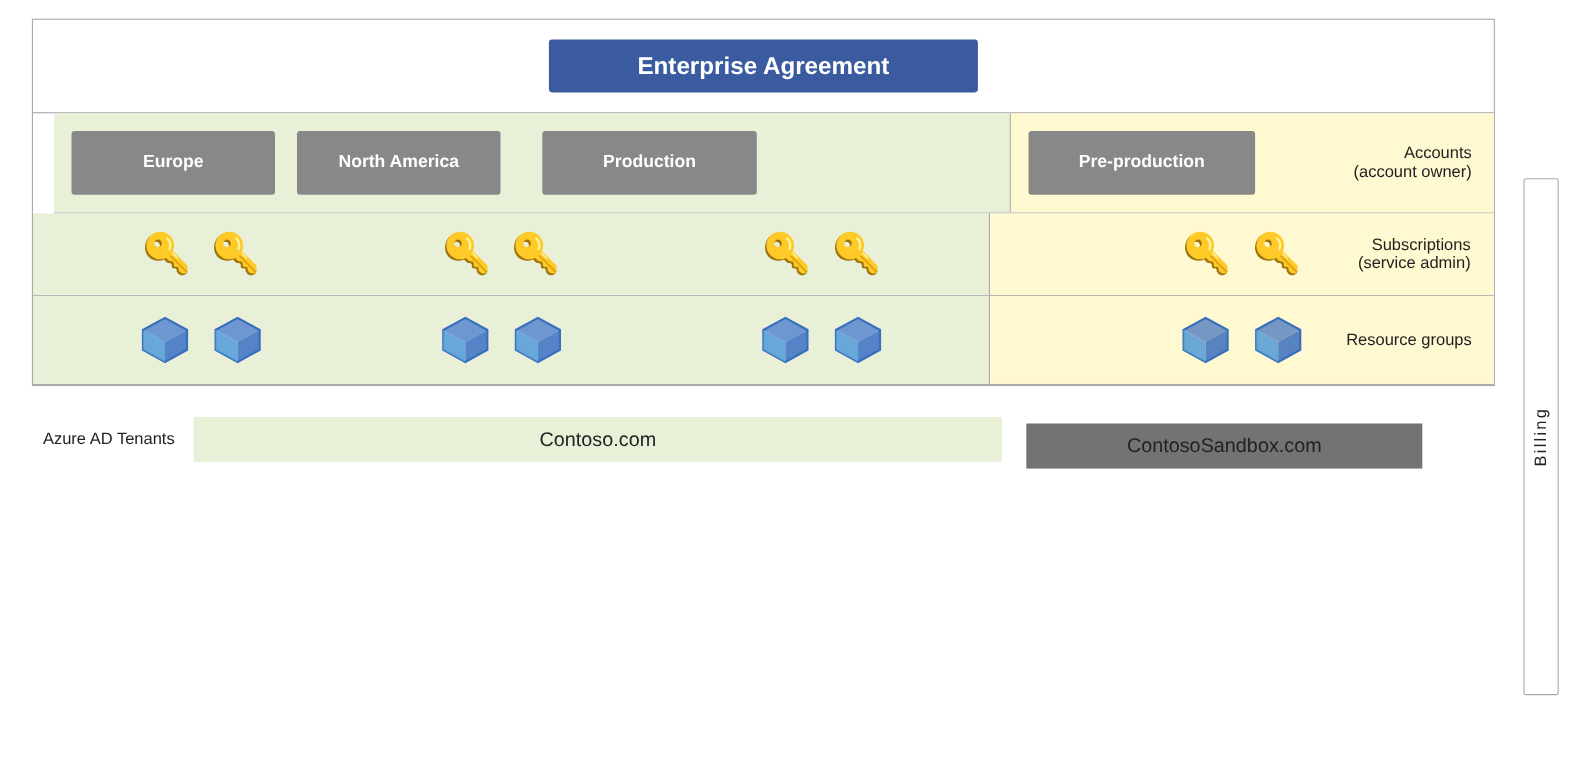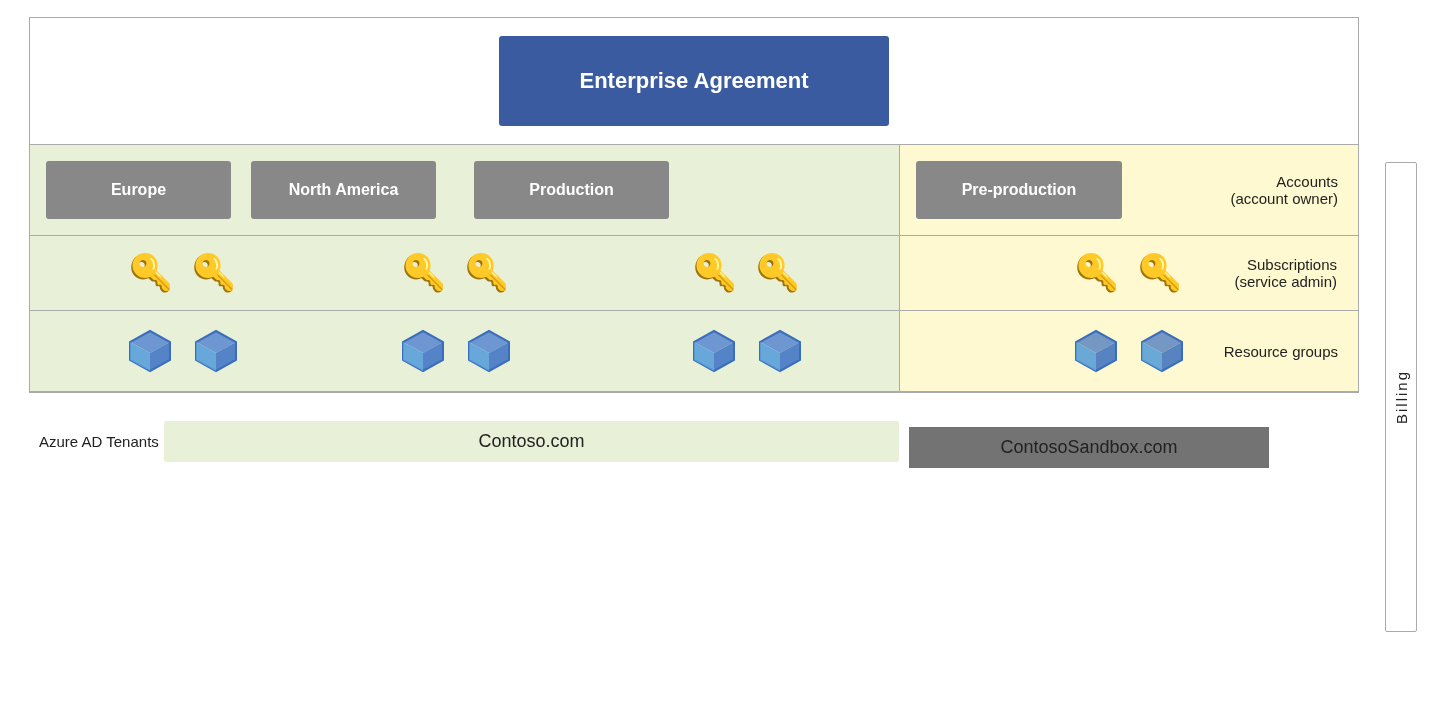--- a/index.html
+++ b/index.html
@@ -54,21 +54,21 @@
       padding: 18px 0 18px 0;
       display: flex;
       justify-content: center;
       align-items: center;
     }
     .ea-box {
       background: #3a5ba0;
       color: #fff;
       font-size: 22px;
       font-weight: 600;
-      padding: 32px 80px;
+      padding: 11px 80px;
       border-radius: 3px;
       text-align: center;
     }
 
     
     .row-departments {
       border-bottom: 1.5px solid #aaa;
       padding: 18px 0 18px 0;
       display: flex;
       flex-direction: row;
@@ -209,21 +209,21 @@
       width: 48px;
       height: 48px;
     }
 
     
     .row-azure-ad {
       display: flex;
       flex-direction: row;
       align-items: center;
       padding: 12px 0;
-      gap: 0;
+      gap: 12px;
     }
     .azure-ad-label {
       font-size: 15px;
       color: #222;
       width: 135px;
       padding-left: 10px;
     }
     .contoso-box {
       background: #e8f0d8;
       flex: 0 0 735px;
@@ -250,21 +250,21 @@
 
 <div class="diagram-wrapper" style="position:relative;">
 
   <div class="main-area" style="position:relative;">
 
     <div class="row-ea">
       <div class="ea-box">Enterprise Agreement</div>
     </div>
 
 
-    <div style="position:relative; border-bottom: 1.5px solid #aaa; display:flex; flex-direction:row; align-items:flex-end;">
+    <div style="position:relative; border-bottom: 1.5px solid #aaa; display:flex; flex-direction:row; align-items:flex-end;margin-left:19px;">
       <div class="green-zone" style="align-items:center;">
         <div class="account-box europe">Europe</div>
         <div class="account-box north-america">North America</div>
         <div class="account-box production">Production</div>
       </div>
       <div class="yellow-zone" style="align-items:center;">
         <div class="account-box pre-production">Pre-production</div>
       </div>
       <div style="position:absolute; right:20px; top:50%; transform:translateY(-50%); text-align:right;">
         <div style="font-size:15px; color:#222;">Accounts</div>

